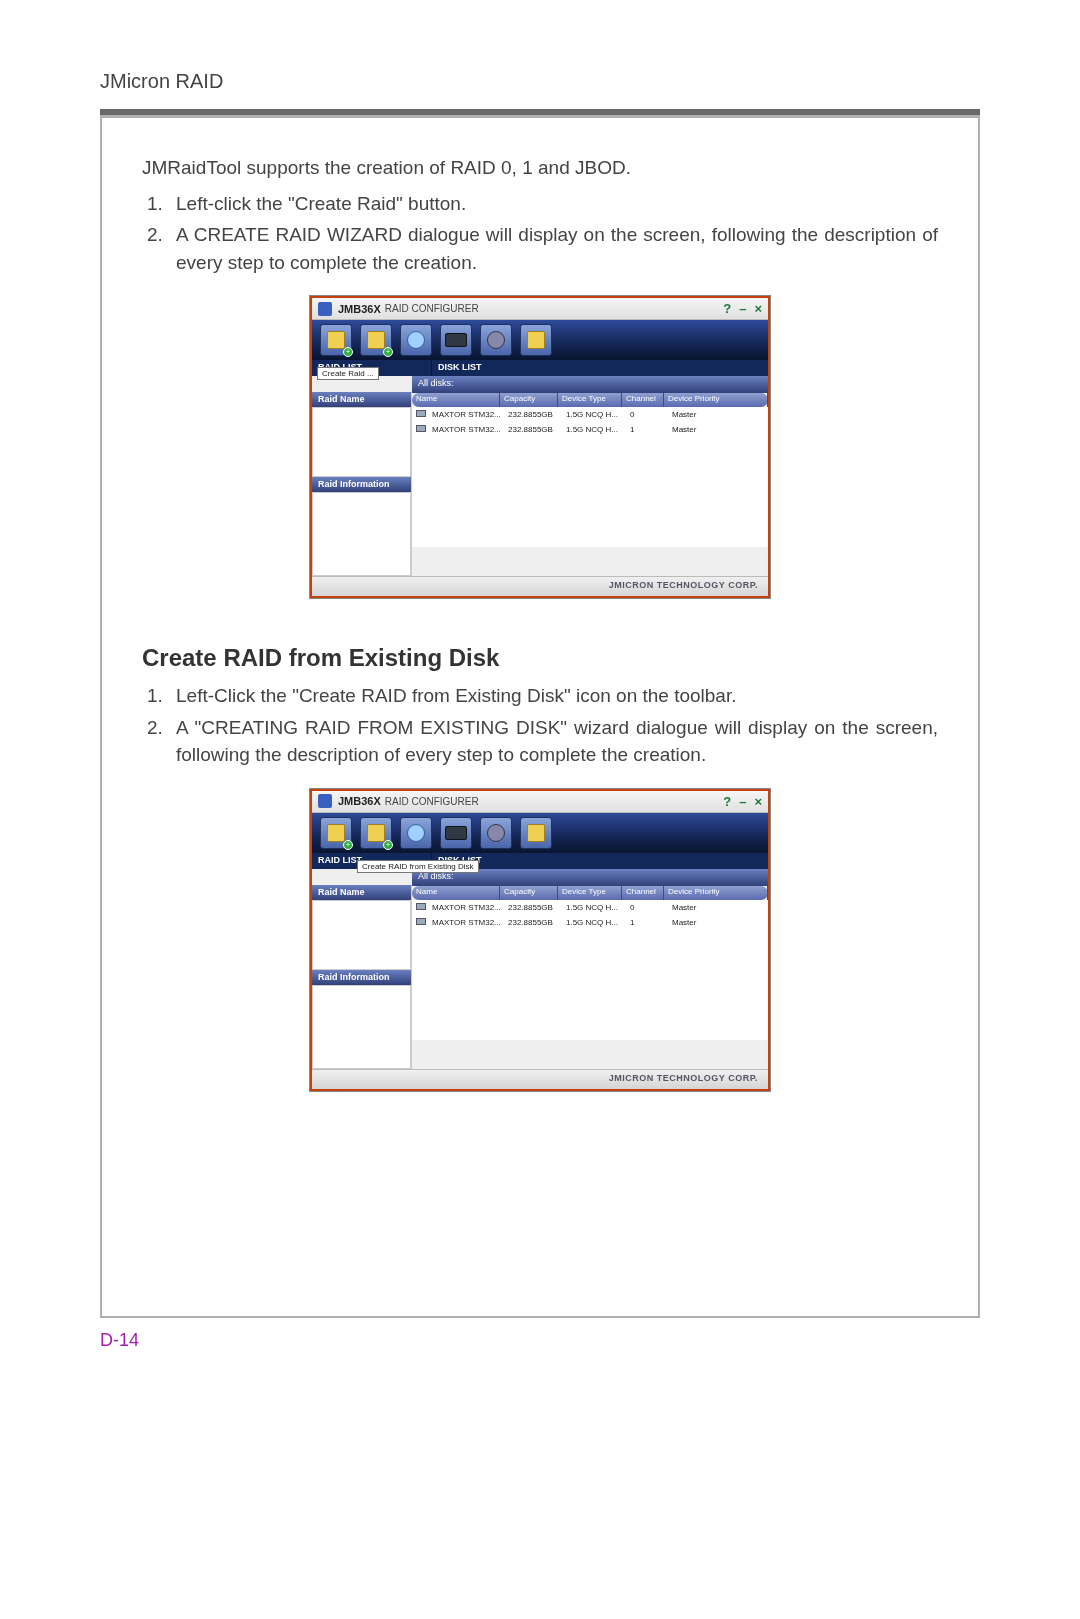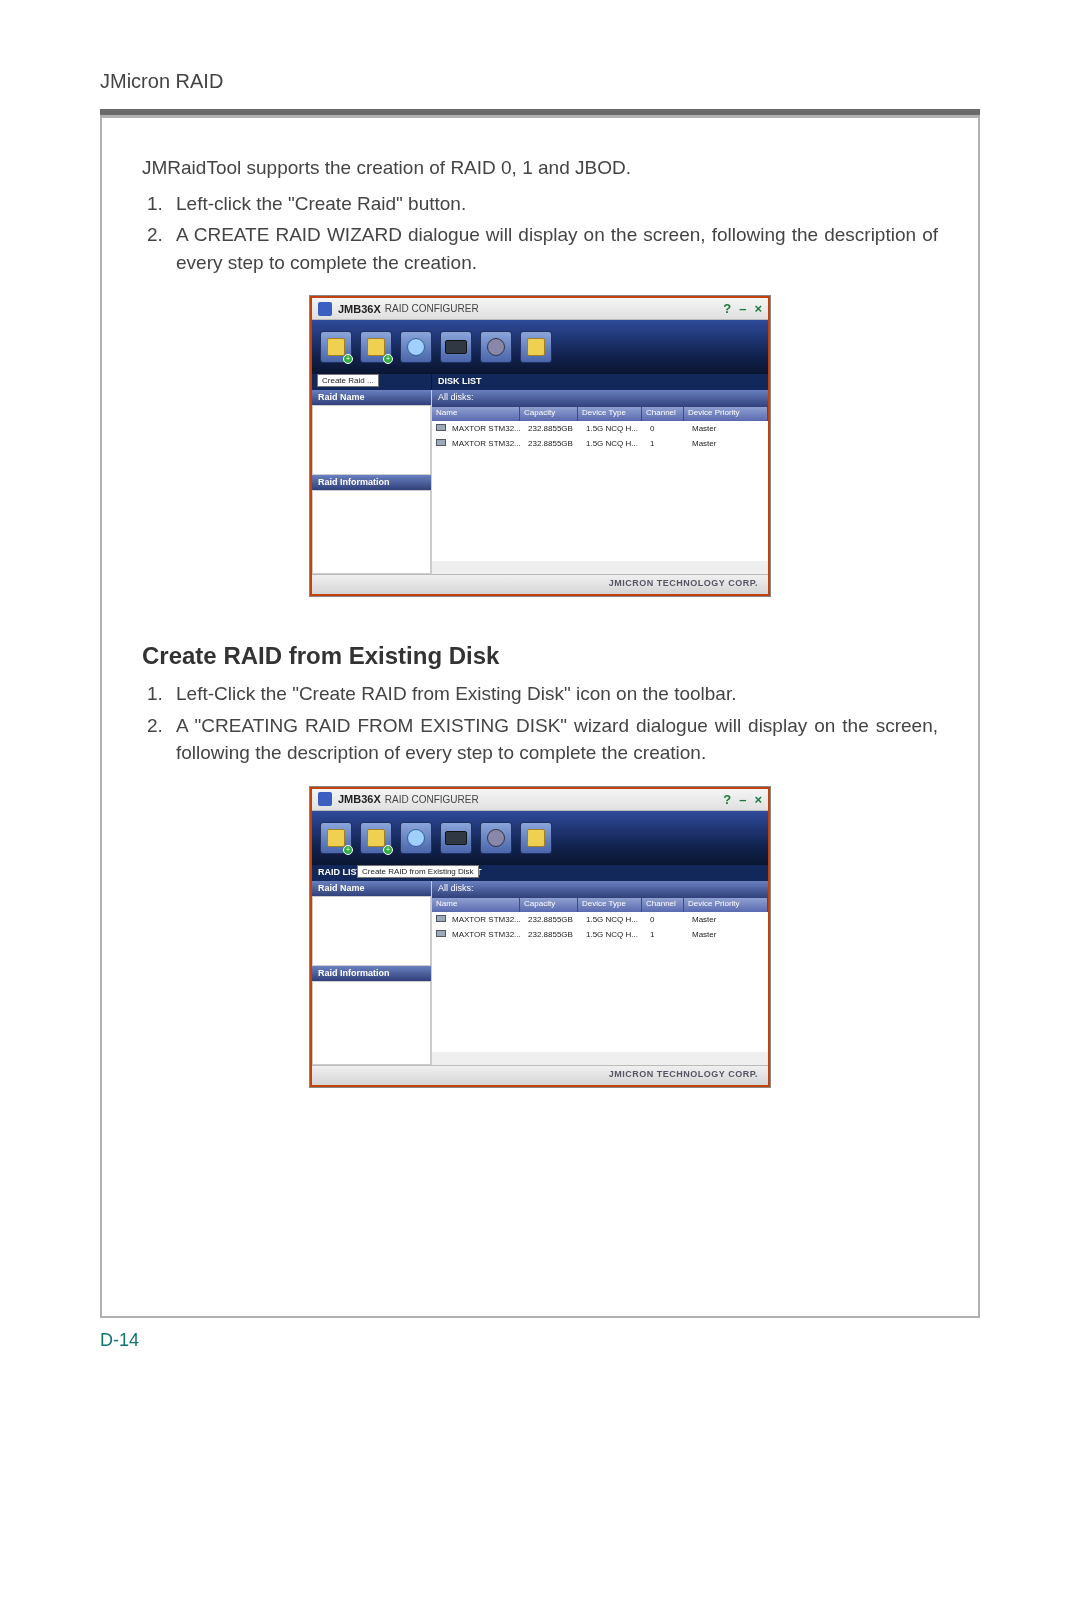--- a/index.html
+++ b/index.html
@@ -85,21 +85,21 @@
     width: 14px; height: 14px;
     background: #3a5fc0;
     border-radius: 2px;
     margin-right: 6px;
   }
   .app-title { font-weight: bold; color: #222; font-size: 11px; }
   .app-title-sub { color: #444; margin-left: 4px; font-size: 10px; }
   .win-controls { margin-left: auto; display: flex; gap: 8px; color: #1a7a3a; font-weight: bold; font-size: 13px;}
   .win-controls span { cursor: default; }
   .toolbar {
-    height: 54px;
+    height: 40px;
     background: linear-gradient(#2e4a9a, #10204a 70%, #0a1530);
     display: flex;
     align-items: center;
     padding: 0 8px;
     gap: 8px;
     position: relative;
   }
   .tool-btn {
     width: 32px; height: 32px;
     background: linear-gradient(#8aa5da, #4a65aa);
@@ -156,22 +156,23 @@
     font-weight: bold;
     font-size: 9px;
     padding: 2px 6px;
   }
   .app-main {
     display: flex;
     background: #efefef;
     min-height: 180px;
   }
   .left-panel {
-    width: 120px;
+    width: 100px;
     border-right: 1px solid #ccc;
+    margin-top: 16px;
   }
   .panel-header {
     background: linear-gradient(#6a80c0, #30407a);
     color: #fff;
     font-size: 9px;
     font-weight: bold;
     padding: 2px 6px;
     height: 15px;
   }
   .panel-body {
@@ -189,20 +190,21 @@
     font-size: 9px;
     padding: 2px 6px;
     height: 17px;
   }
   .disk-cols {
     display: flex;
     background: linear-gradient(#8fa0d0, #5a6ab0);
     color: #fff;
     font-size: 8px;
     height: 14px;
+    border-radius: 7px;
   }
   .disk-cols > div {
     border-right: 1px solid #3a4a8a;
     padding: 1px 4px;
     overflow: hidden;
     white-space: nowrap;
   }
   .col-name { width: 88px; }
   .col-cap { width: 58px; }
   .col-type { width: 64px; }
@@ -230,21 +232,21 @@
     border-top: 1px solid #bbb;
     text-align: right;
     padding: 3px 10px;
     font-size: 9px;
     font-weight: bold;
     color: #556;
     letter-spacing: 0.5px;
   }
   .page-footer {
     font-size: 18px;
-    color: #0f766e;
+    color: #a21caf;
     margin-top: 12px;
   }
   .sec2 { margin-top: 46px; }
 </style>
 </head>
 <body>
 
 <div class="page-wrap">
   <div class="page-header">JMicron RAID</div>
   <div class="header-rule-dark"></div>

